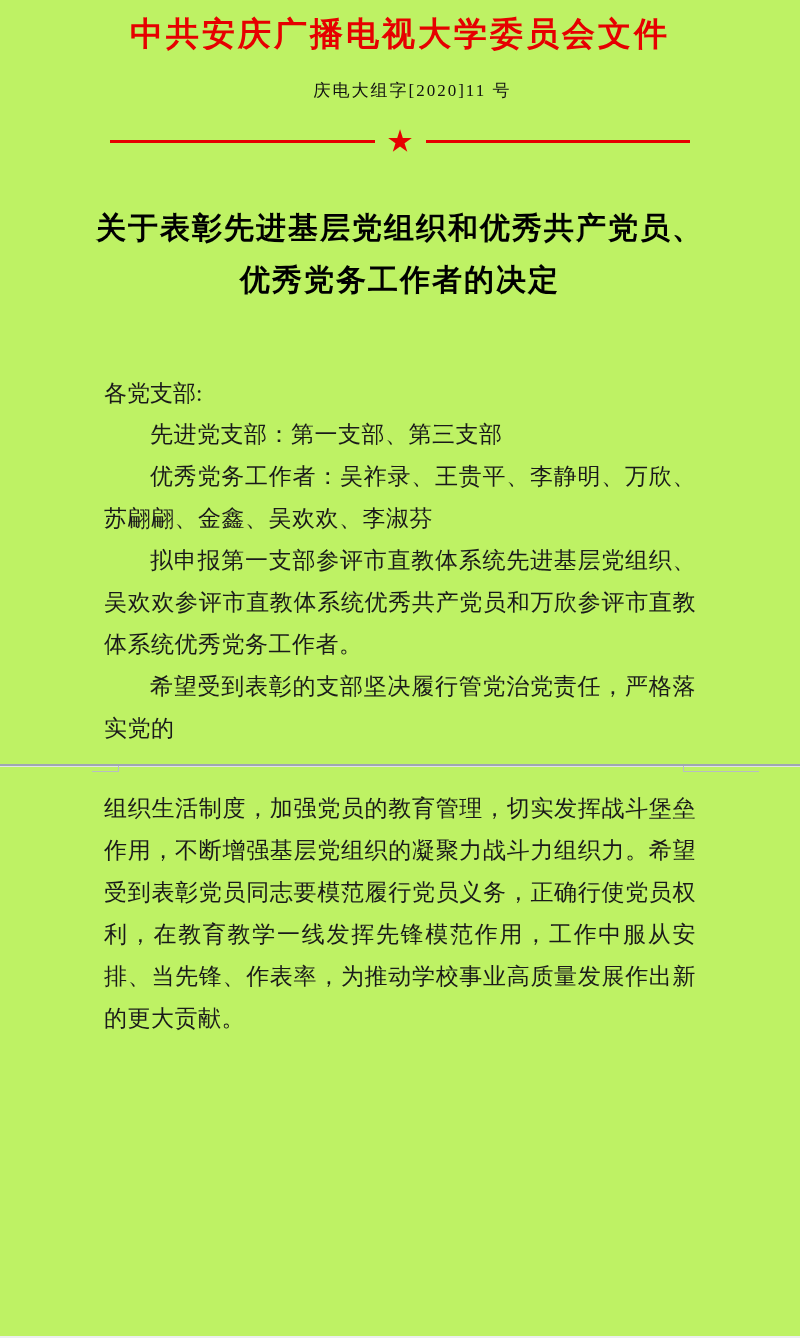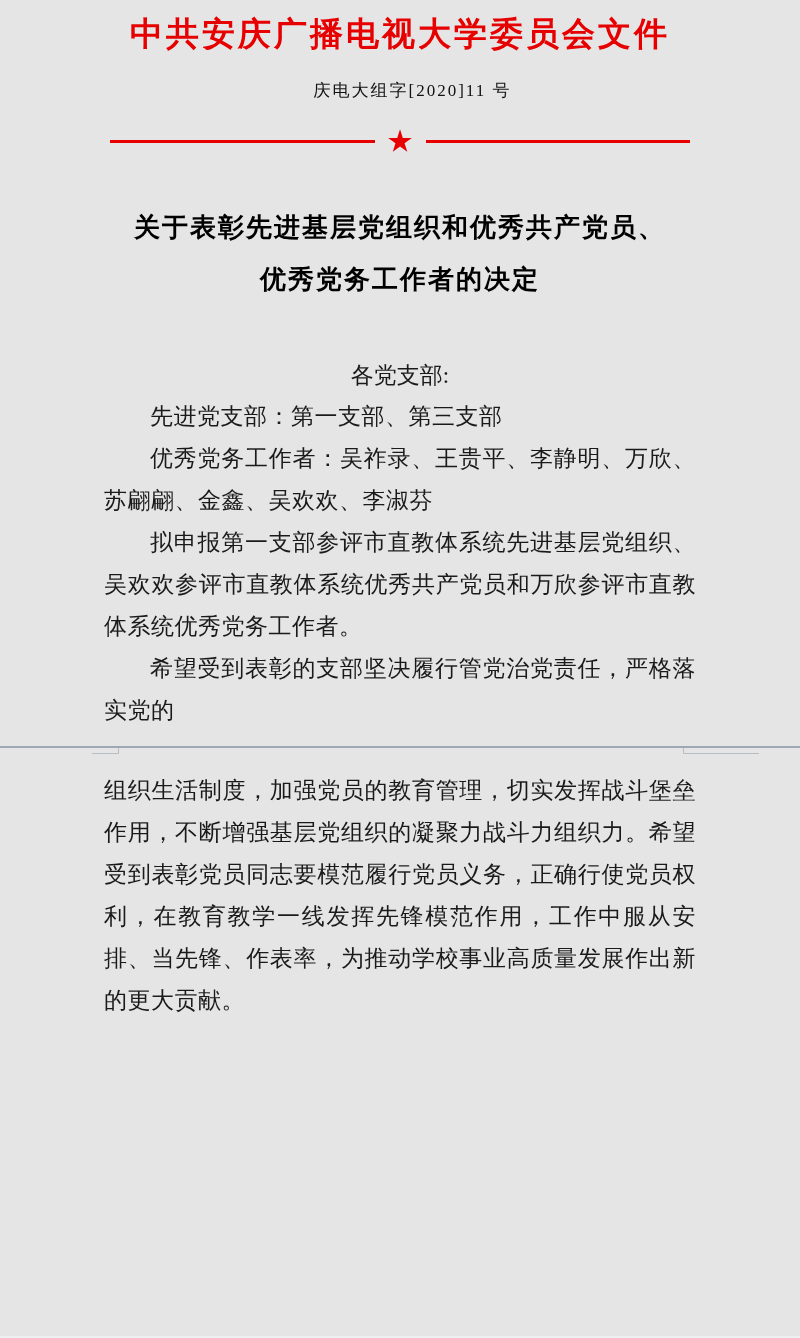--- a/index.html
+++ b/index.html
@@ -1,21 +1,21 @@
 <!DOCTYPE html>
 <html lang="zh" style="--accent: #e60000;"><head>
 <meta charset="utf-8">
 <style>
   html, body { margin:0; padding:0; background:#ffffff; }
   .page {
     position: relative;
     width: 800px;
     height: 1338px;
     margin: 0 auto;
-    background: #e5e5e5;
+    background: #bef264;
     overflow: hidden;
     font-family: "Liberation Serif", "DejaVu Serif", serif;
     color: #1a1a1a;
   }
   .org-title {
     padding-top: 14px;
     text-align: center;
     color: var(--accent, #e60000);
     font-size: 33px;
     font-weight: bold;
@@ -45,34 +45,33 @@
   .red-rule .star {
     color: var(--accent, #e60000);
     font-size: 27px;
     line-height: 26px;
     margin: 0 12px;
   }
   .doc-title {
     margin-top: 48px;
     text-align: center;
     font-weight: bold;
-    font-size: 26px;
+    font-size: 30px;
     line-height: 52px;
     letter-spacing: 2px;
     color: #000000;
   }
   .body-col {
     width: 592px;
     margin: 0 auto;
   }
   .salutation {
-    margin-top: 50px;
+    margin-top: 68px;
     font-size: 23px;
     line-height: 40px;
-    text-align: center;
   }
   .body-para {
     margin: 0;
     font-size: 23px;
     line-height: 42px;
     text-align: justify;
     text-indent: 2em;
     letter-spacing: 0.5px;
   }
   .body-para.no-indent { text-indent: 0; }

